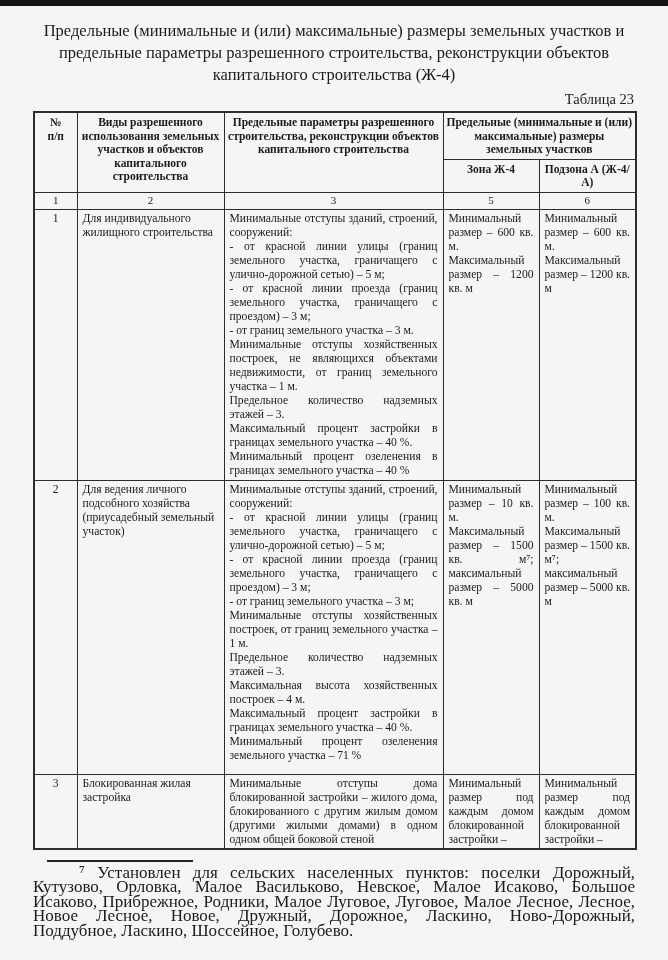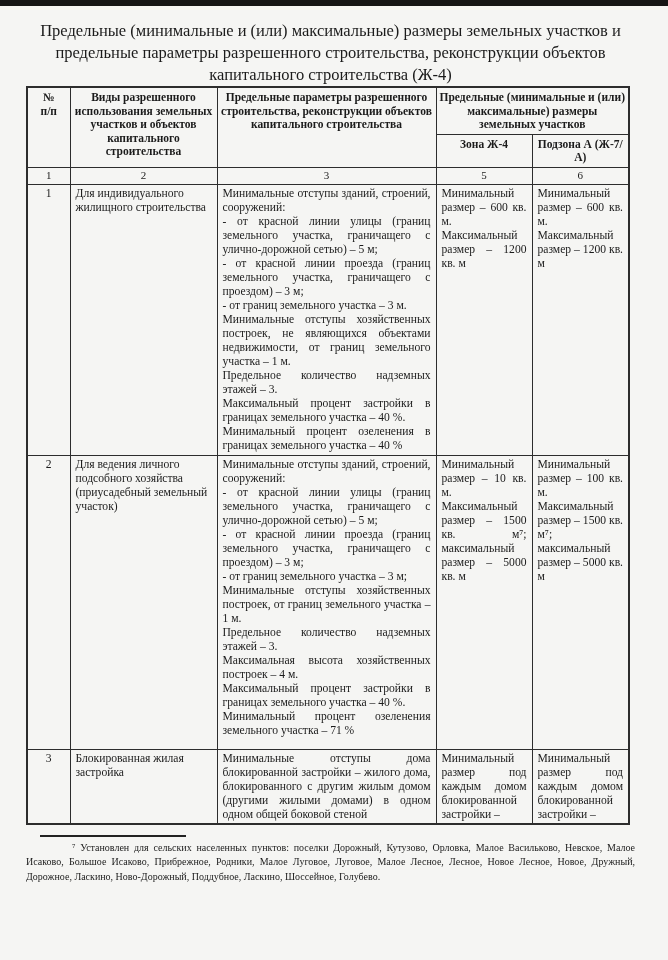--- a/index.html
+++ b/index.html
@@ -7,21 +7,21 @@
     width: 668px; height: 960px;
     background: #f5f5f3;
     color: #1b1b1b;
     font-family: "Liberation Serif", "DejaVu Serif", serif;
     overflow: hidden;
   }
   .top-bar {
     width: 100%; height: 6px;
     background: #151515;
   }
-  .page { padding: 9px 33px 0 26px; }
+  .page { padding: 9px 33px 0 33px; }
 
   .doc-title {
     font-size: 16.5px;
     line-height: 22px;
     text-align: center;
     margin-top: 5px;
   }
   .table-caption {
     text-align: right;
     font-size: 14.5px;
@@ -69,35 +69,36 @@
   .cell-params .cellwrap > div,
   .cell-zone .cellwrap > div { text-align: justify; }
   tr.row-3 .cellwrap { max-height: 69px; overflow: hidden; }
 
   .footnote-rule {
     width: 146px;
     border-top: 2px solid #222;
     margin: 10px 0 4px 14px;
   }
   .footnote {
-    font-size: 10px;
+    font-size: 17px;
     line-height: 14.6px;
     text-align: justify;
     text-indent: 46px;
   }
 </style>
 </head>
 <body>
 
 <div class="top-bar"></div>
 
 <div class="page">
 
   <div class="doc-title">Предельные (минимальные и (или) максимальные) размеры земельных участков и предельные параметры разрешенного строительства, реконструкции объектов капитального строительства (Ж-4)</div>
 
+  <div class="table-caption">Таблица 23</div>
 
   <table class="main">
     <colgroup>
       <col style="width:43px">
       <col style="width:147px">
       <col style="width:219px">
       <col style="width:96px">
       <col style="width:97px">
     </colgroup>
     <thead>
@@ -107,21 +108,21 @@
               <div>№</div>
               <div>п/п</div>
             </div>
           </th>
         <th rowspan="2">Виды разрешенного использования земельных участков и объектов капитального строительства</th>
         <th rowspan="2">Предельные параметры разрешенного строительства, реконструкции объектов капитального строительства</th>
         <th colspan="2">Предельные (минимальные и (или) максимальные) размеры земельных участков</th>
       </tr>
       <tr class="hdr-sub">
         <th>Зона Ж-4</th>
-        <th>Подзона А (Ж-7/А)</th>
+        <th>Подзона А (Ж-4/А)</th>
       </tr>
     </thead>
     <tbody>
       <tr class="num-row">
         <td>1</td>
         <td>2</td>
         <td>3</td>
         <td>5</td>
         <td>6</td>
       </tr>

